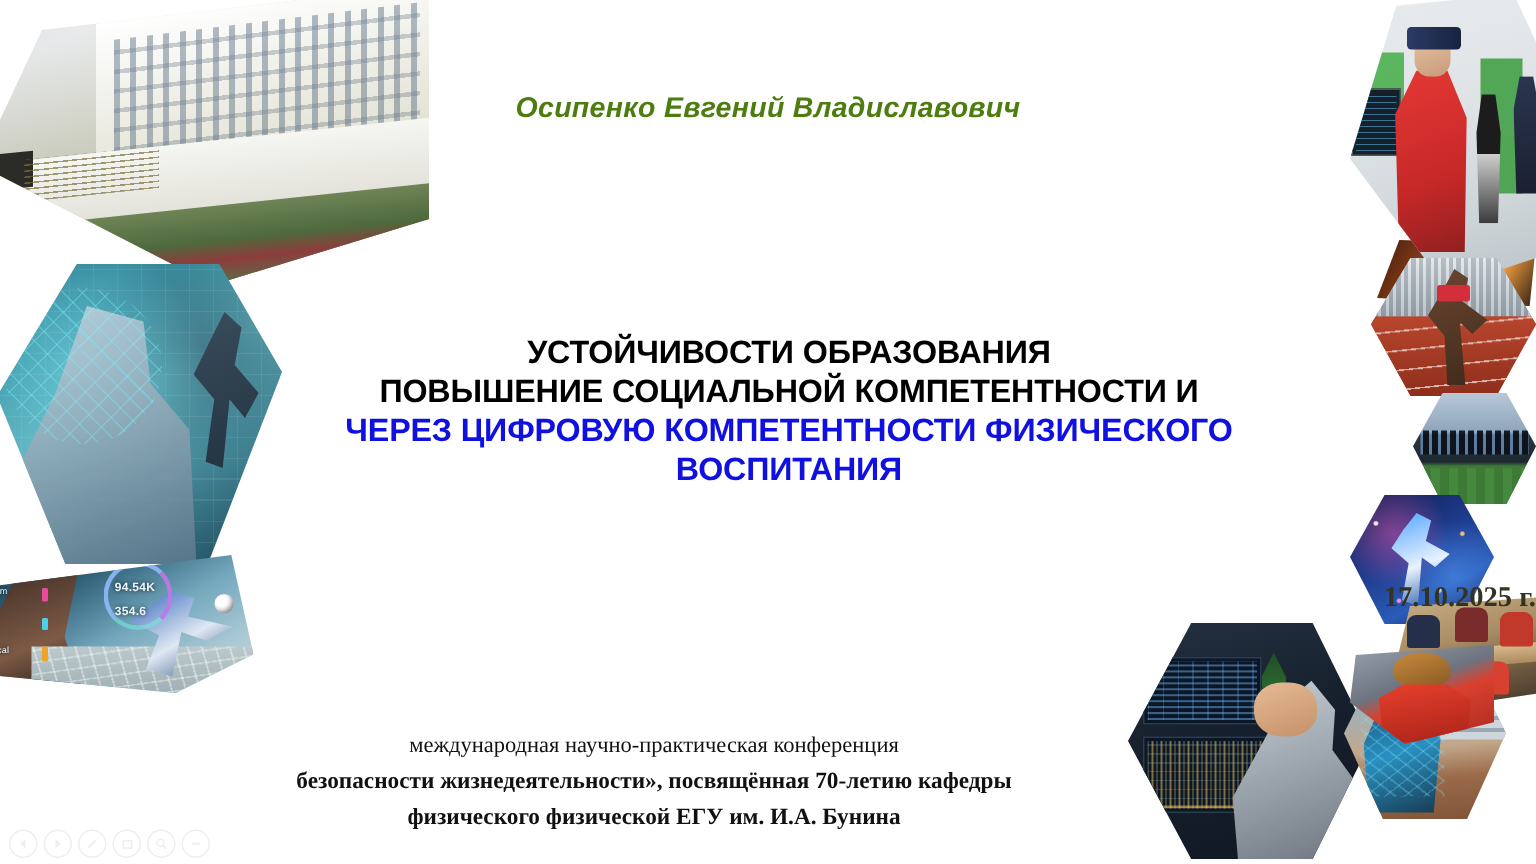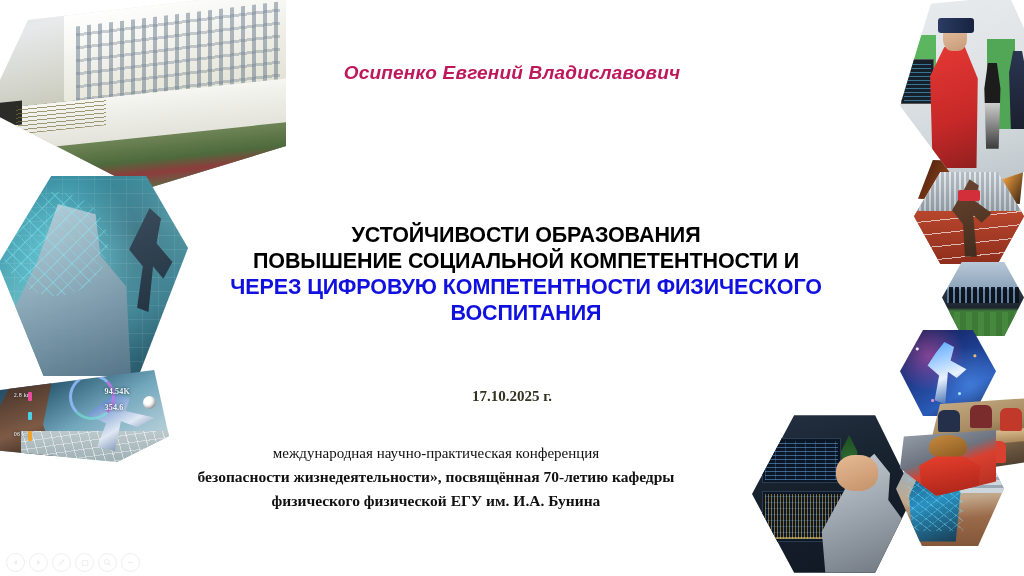--- a/index.html
+++ b/index.html
@@ -112,22 +112,22 @@
     background:linear-gradient(160deg,#3b2b24,#7d5a45 60%,#241a16);
     clip-path:polygon(30% 0%,86% 4%,72% 58%,90% 100%,8% 100%,0% 48%);
   }
   #img-fitness .ring{
     position:absolute;left:46%;top:4%;width:40px;height:40px;border-radius:50%;
     border:3px solid rgba(150,190,255,.85);
     border-right-color:rgba(190,120,230,.9);
     border-bottom-color:rgba(120,230,220,.6);
   }
   #img-fitness .metric{
-    position:absolute;font-size:6px;color:#eaf6ff;font-family:Liberation Serif, serif;
-    text-shadow:0 0 3px rgba(0,0,0,.8);letter-spacing:.2px;margin-left:28px;
+    position:absolute;font-size:6px;color:#eaf6ff;font-family:Liberation Sans, sans-serif;
+    text-shadow:0 0 3px rgba(0,0,0,.8);letter-spacing:.2px;
   }
   #img-fitness .m1{left:1%;top:24%;}
   #img-fitness .m3{left:1%;top:66%;}
   #img-fitness .m4{left:50%;top:18%;font-size:8px;font-weight:bold;}
   #img-fitness .m5{left:50%;top:36%;font-size:8px;font-weight:bold;}
   #img-fitness .bar{position:absolute;width:4px;border-radius:1px;}
   #img-fitness .b1{left:24%;top:24%;height:9px;background:#e84ba0;}
   #img-fitness .b2{left:24%;top:46%;height:8px;background:#4bd0e8;}
   #img-fitness .b3{left:24%;top:66%;height:10px;background:#f0a32a;}
   #img-fitness .player{
@@ -346,41 +346,41 @@
   #img-avatar .mesh{
     position:absolute;left:10%;top:16%;width:52%;height:70%;
     background:
       repeating-linear-gradient(38deg,rgba(120,230,255,.35) 0 1px,rgba(0,0,0,0) 1px 7px),
       repeating-linear-gradient(-38deg,rgba(120,230,255,.25) 0 1px,rgba(0,0,0,0) 1px 8px);
   }
 
   
   #author{
     position:absolute;left:0;right:0;top:62px;text-align:center;
-    font-style:italic;font-weight:bold;font-size:19px;color:#be185d;
+    font-style:italic;font-weight:bold;font-size:19px;color:#4d7c0f;
     letter-spacing:.2px;
   }
   #title-block{
     position:absolute;left:186px;width:680px;top:222px;text-align:center;
   }
   .t-line{
     font-weight:bold;font-size:21.5px;line-height:26px;
     letter-spacing:-.1px;white-space:nowrap;
   }
   .t-black{color:#000000;}
   .t-blue{color:#1010E0;}
   #date{
-    position:absolute;left:0;right:0;top:388px;text-align:center;
-    font-family:"Liberation Serif", serif;font-weight:bold;font-size:15px;color:#333322;
+    position:absolute;left:0;right:0;top:388px;text-align:right;
+    font-family:"Liberation Serif", serif;font-weight:bold;font-size:19px;color:#333322;
   }
   #conf{
     position:absolute;left:112px;width:648px;top:442px;text-align:center;
     font-family:"Liberation Serif", serif;color:#111111;
   }
-  #conf .c-reg{font-size:15px;line-height:23px;font-weight:normal;}
+  #conf .c-reg{font-size:15px;line-height:23px;font-weight:normal;margin-top:44px;}
   #conf .c-bold{font-size:15.5px;line-height:24px;font-weight:bold;}
 
   
   #toolbar{
     position:absolute;left:6px;bottom:4px;display:flex;gap:4px;align-items:center;
     opacity:.30;
   }
   .tb{
     width:17px;height:17px;border-radius:50%;
     border:1.4px solid #c8c8c8;

